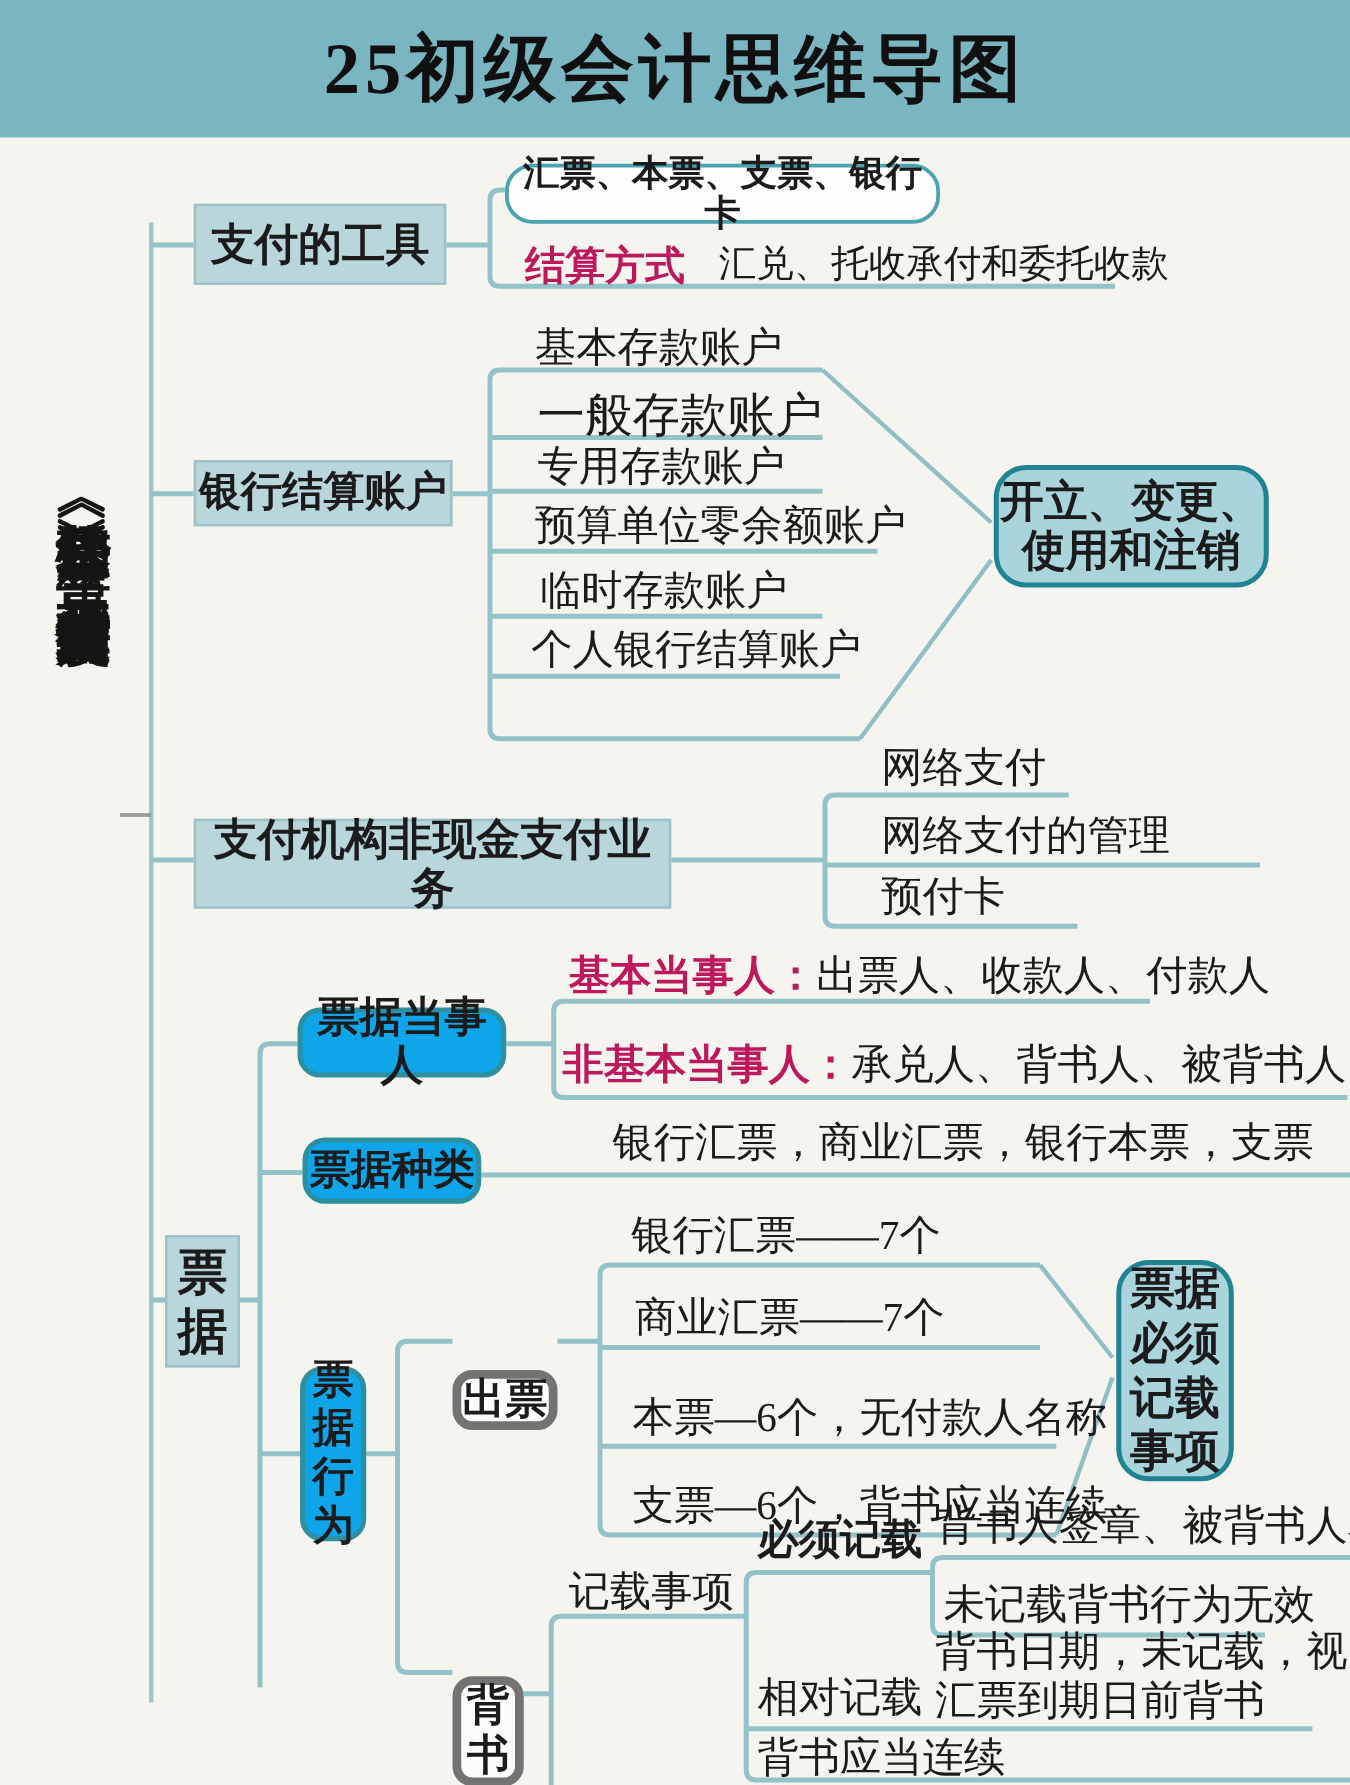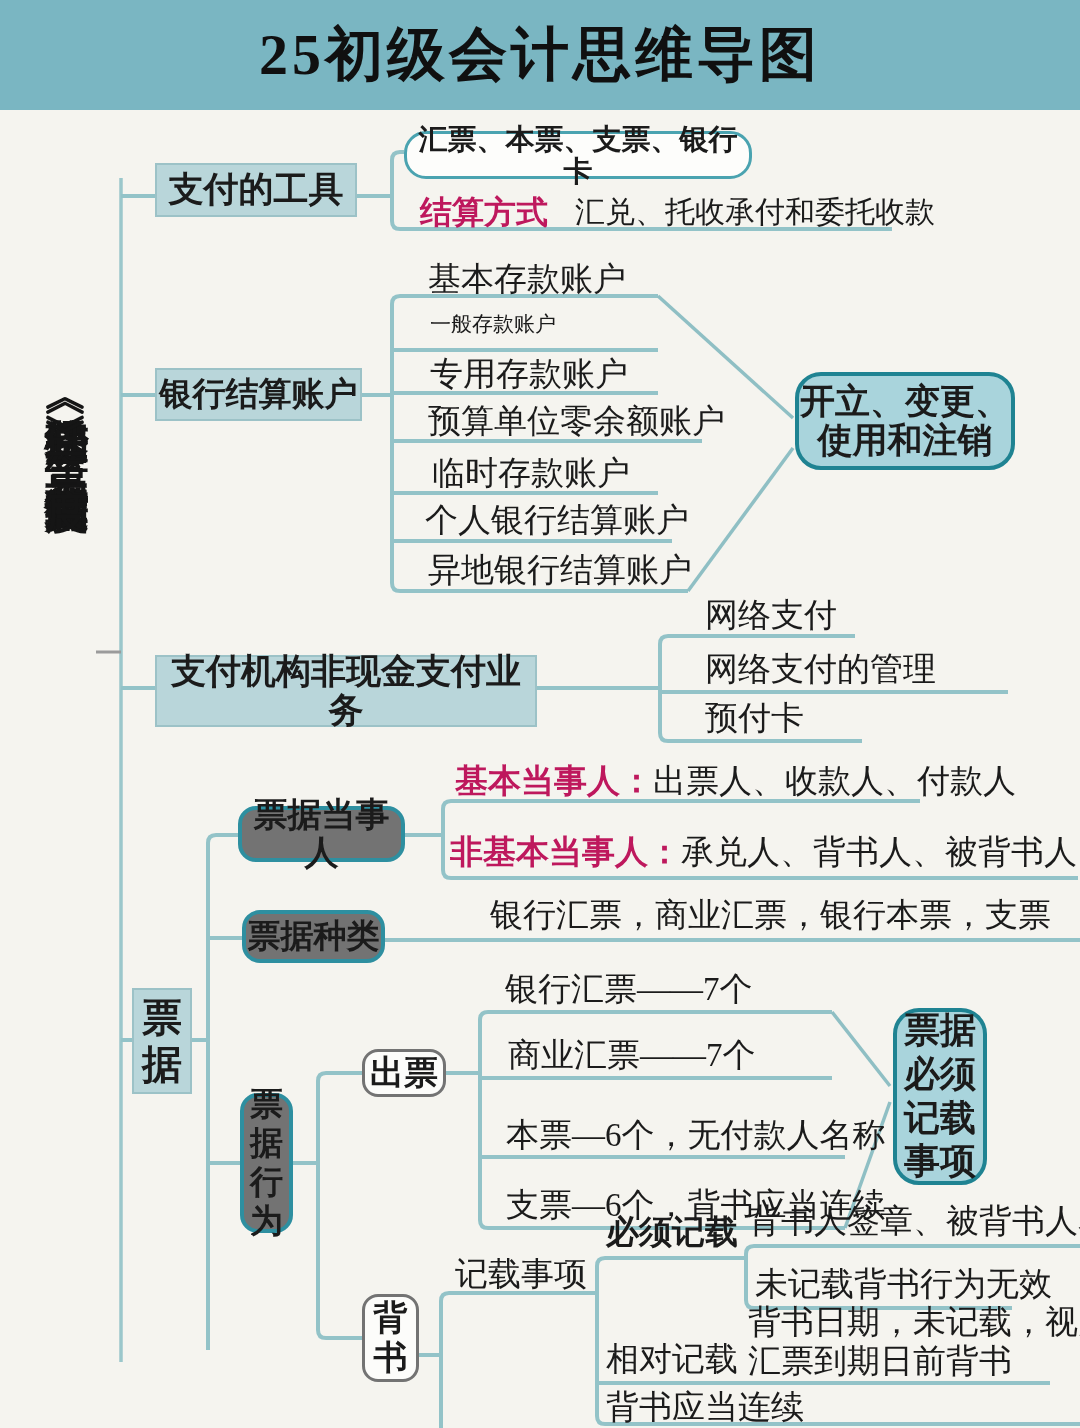--- a/index.html
+++ b/index.html
@@ -29,23 +29,23 @@
     font-size:44px;font-weight:700;color:#151515;
     display:flex;align-items:center;line-height:1.15;
   }
   .side-label .seg{display:inline;}
   .side-label .seg + .seg{margin-top:34px;}
 
   
   .node{position:absolute;display:flex;align-items:center;justify-content:center;
         text-align:center;line-height:1.12;box-sizing:border-box;}
   .rect-node{background:#b9d6da;border:2px solid #9cc2c7;font-weight:600;}
-  .round-node{background:#737373;border:4px solid #2e8fa0;border-radius:18px;font-weight:600;}
+  .round-node{background:#0ea5e9;border:4px solid #2e8fa0;border-radius:18px;font-weight:600;}
   .heavy-node{background:#a9d4dc;border:4px solid #1f8392;border-radius:26px;font-weight:600;}
-  .pill-node{background:#fcfcfa;border:3px solid #737373;border-radius:16px;font-weight:600;}
+  .pill-node{background:#fcfcfa;border:7px solid #737373;border-radius:16px;font-weight:600;margin-top:47px;}
   .outline-pill{background:#fdfdfb;border:3.5px solid #4aa3b0;border-radius:22px;font-weight:600;}
 
   .vtext{width:1.08em;word-break:break-all;line-height:1.18;}
 
   
   .lbl{position:absolute;line-height:1.08;white-space:nowrap;}
   .red{color:#be185d;font-weight:700;}
 </style>
 </head>
 <body>
@@ -114,36 +114,35 @@
     <div class="header">
       <div class="title">25初级会计思维导图</div>
     </div>
 
     <div class="side-label">
       <span class="seg">《经济法基础》</span>
       <span class="seg">第三章</span>
       <span class="seg">支付结算法律制度</span>
     </div>
 
-    <div class="node rect-node" style="left:155px;top:163px;width:202px;height:54px;font-size:35px;">支付的工具</div>
+    <div class="node rect-node" style="left:155px;top:163px;width:202px;height:65px;font-size:35px;">支付的工具</div>
 
     <div class="node outline-pill" style="left:404px;top:131px;width:348px;height:48px;font-size:29px;">汇票、本票、支票、银行卡</div>
 
     <span class="lbl red" style="left:420px;top:195px;font-size:32px;">结算方式</span>
     <span class="lbl" style="left:575px;top:196px;font-size:30px;">汇兑、托收承付和委托收款</span>
 
     <div class="node rect-node" style="left:155px;top:368px;width:207px;height:53px;font-size:33px;">银行结算账户</div>
 
     <span class="lbl" style="left:428px;top:262px;font-size:33px;">基本存款账户</span>
-    <span class="lbl" style="left:430px;top:313px;font-size:21px;">一般存款账户</span>
+    <span class="lbl" style="left:430px;top:313px;font-size:38px;">一般存款账户</span>
     <span class="lbl" style="left:430px;top:357px;font-size:33px;">专用存款账户</span>
     <span class="lbl" style="left:428px;top:404px;font-size:33px;">预算单位零余额账户</span>
     <span class="lbl" style="left:432px;top:456px;font-size:33px;">临时存款账户</span>
     <span class="lbl" style="left:425px;top:503px;font-size:33px;">个人银行结算账户</span>
-    <span class="lbl" style="left:428px;top:553px;font-size:33px;">异地银行结算账户</span>
 
     <div class="node heavy-node" style="left:795px;top:372px;width:220px;height:98px;font-size:35px;flex-direction:column;">
       <span>开立、变更、</span>
       <span>使用和注销</span>
     </div>
 
     <div class="node rect-node" style="left:155px;top:655px;width:382px;height:72px;font-size:35px;">支付机构非现金支付业务</div>
 
     <span class="lbl" style="left:705px;top:598px;font-size:33px;">网络支付</span>
     <span class="lbl" style="left:705px;top:652px;font-size:33px;">网络支付的管理</span>

